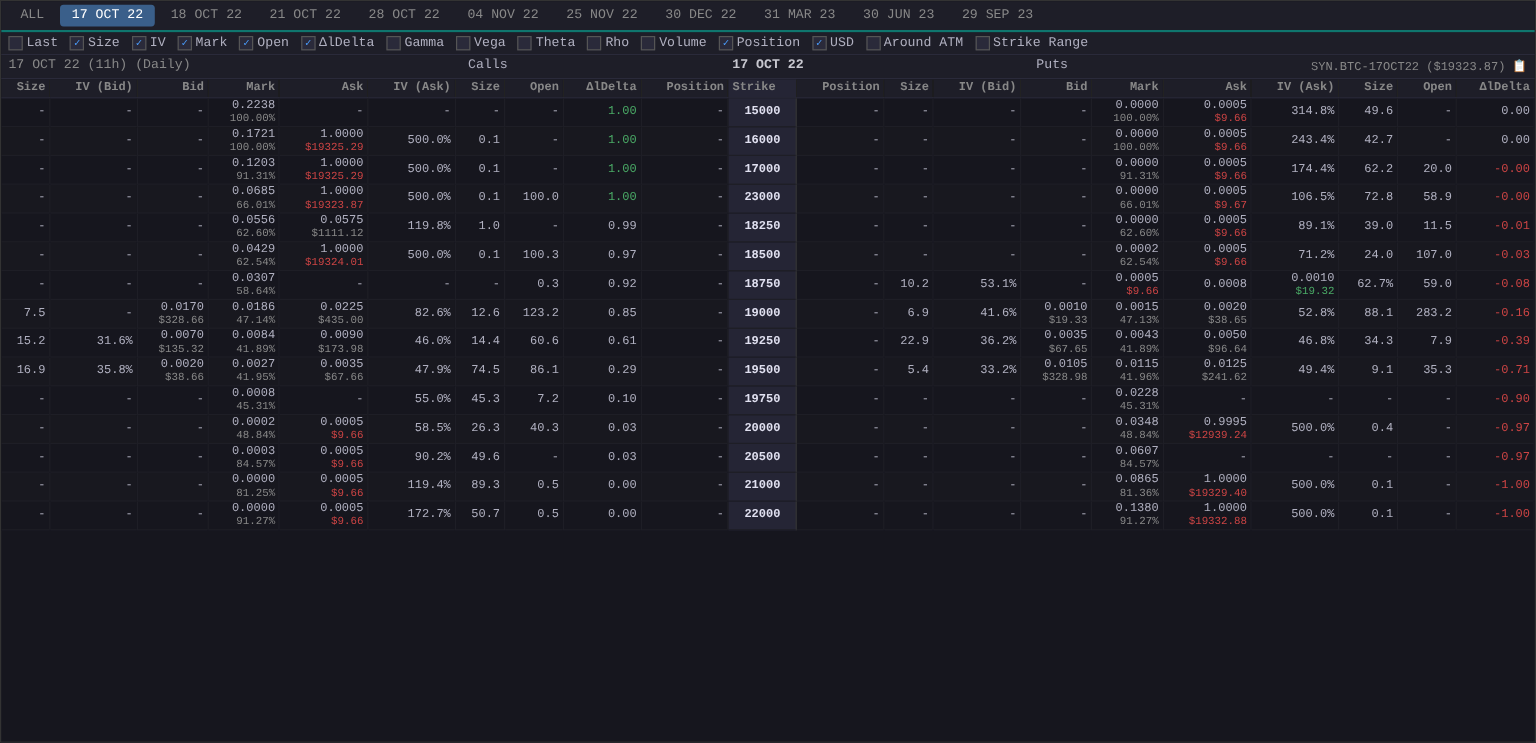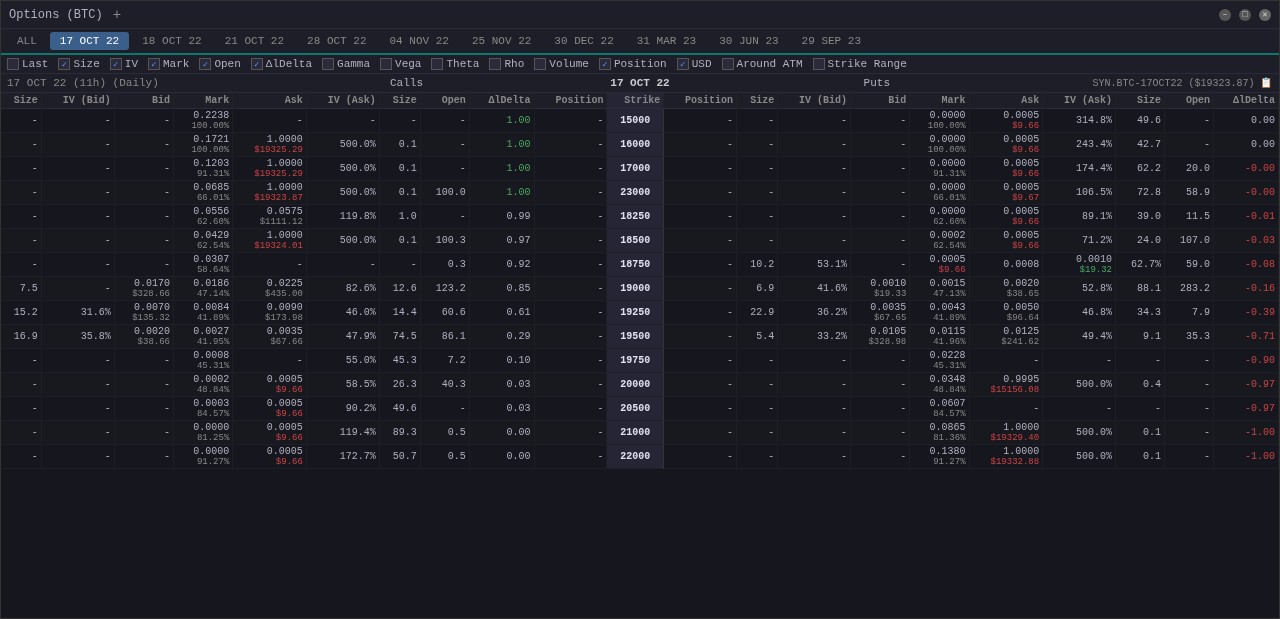--- a/index.html
+++ b/index.html
@@ -161,21 +161,21 @@
       border-bottom: 1px solid #2a2a3a;
       border-right: 1px solid #222;
       white-space: nowrap;
       text-align: right;
       position: sticky;
       top: 0;
       z-index: 10;
     }
     thead th.strike-col {
       background: #252535;
-      text-align: right;
+      text-align: left;
     }
     tbody tr {
       border-bottom: 1px solid #1e1e26;
     }
     tbody tr:nth-child(even) {
       background: #18181f;
     }
     tbody tr:nth-child(odd) {
       background: #16161e;
     }
@@ -207,31 +207,20 @@
     .two-line .bot.red { color: #cc4444; }
     .two-line .bot.green { color: #4aaa66; }
     .table-container::-webkit-scrollbar { width: 6px; }
     .table-container::-webkit-scrollbar-thumb { background: #333; border-radius: 3px; }
   </style>
 </head>
 <body>
 
 <div class="app-window">
 
-  <div class="title-bar">
-    <div class="title-bar-left">
-      <span class="title-text">Options (BTC)</span>
-      <span class="add-btn">+</span>
-    </div>
-    <div class="title-bar-right">
-      <div class="win-btn" style="background:#555;">–</div>
-      <div class="win-btn" style="background:#555;">□</div>
-      <div class="win-btn" style="background:#666;">✕</div>
-    </div>
-  </div>
 
   <div class="tabs-bar">
     <div class="tab">ALL</div>
     <div class="tab active">17 OCT 22</div>
     <div class="tab">18 OCT 22</div>
     <div class="tab">21 OCT 22</div>
     <div class="tab">28 OCT 22</div>
     <div class="tab">04 NOV 22</div>
     <div class="tab">25 NOV 22</div>
     <div class="tab">30 DEC 22</div>
@@ -870,21 +859,21 @@
           <td>-</td>
           <td>
               <div class="two-line">
                 <span class="top">0.0348</span>
                 <span class="bot">48.84%</span>
               </div>
             </td>
           <td>
               <div class="two-line">
                 <span class="top red">0.9995</span>
-                <span class="bot red">$15156.08</span>
+                <span class="bot red">$12939.24</span>
               </div>
             </td>
           <td>500.0%</td>
           <td>0.4</td>
           <td>-</td>
           <td class="red">-0.97</td>
         </tr>
 
         <tr>
           <td>-</td>

